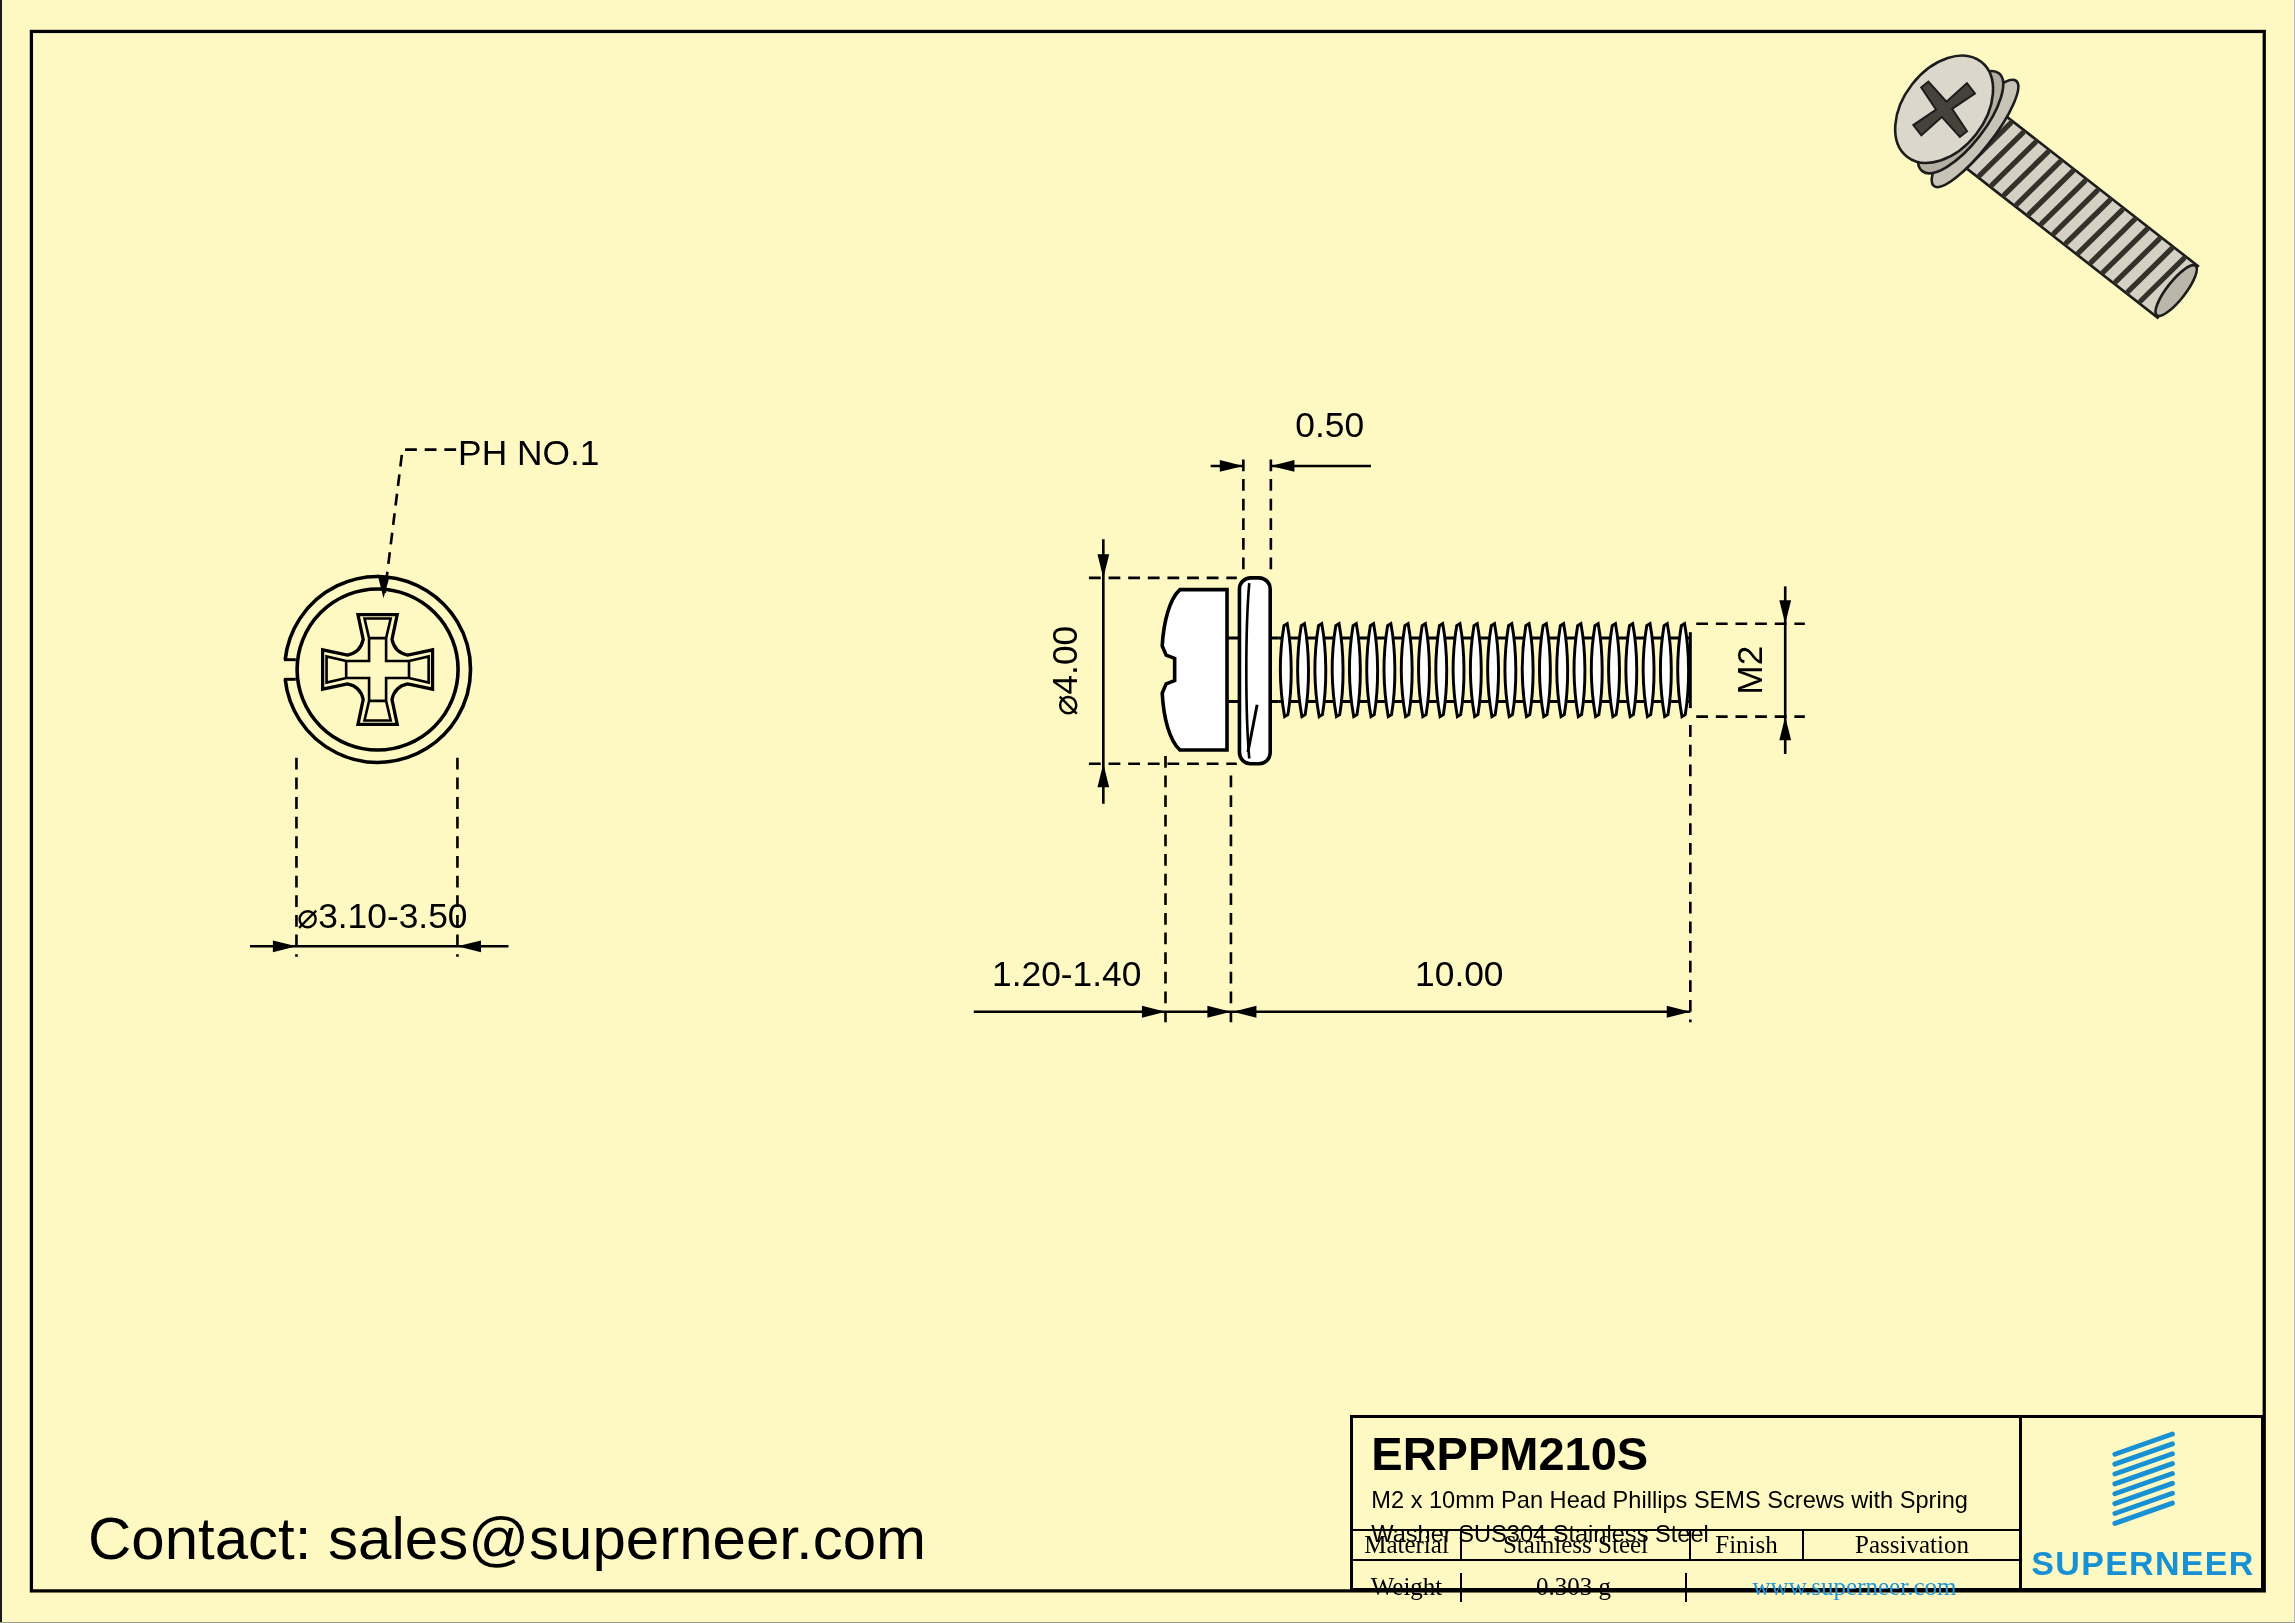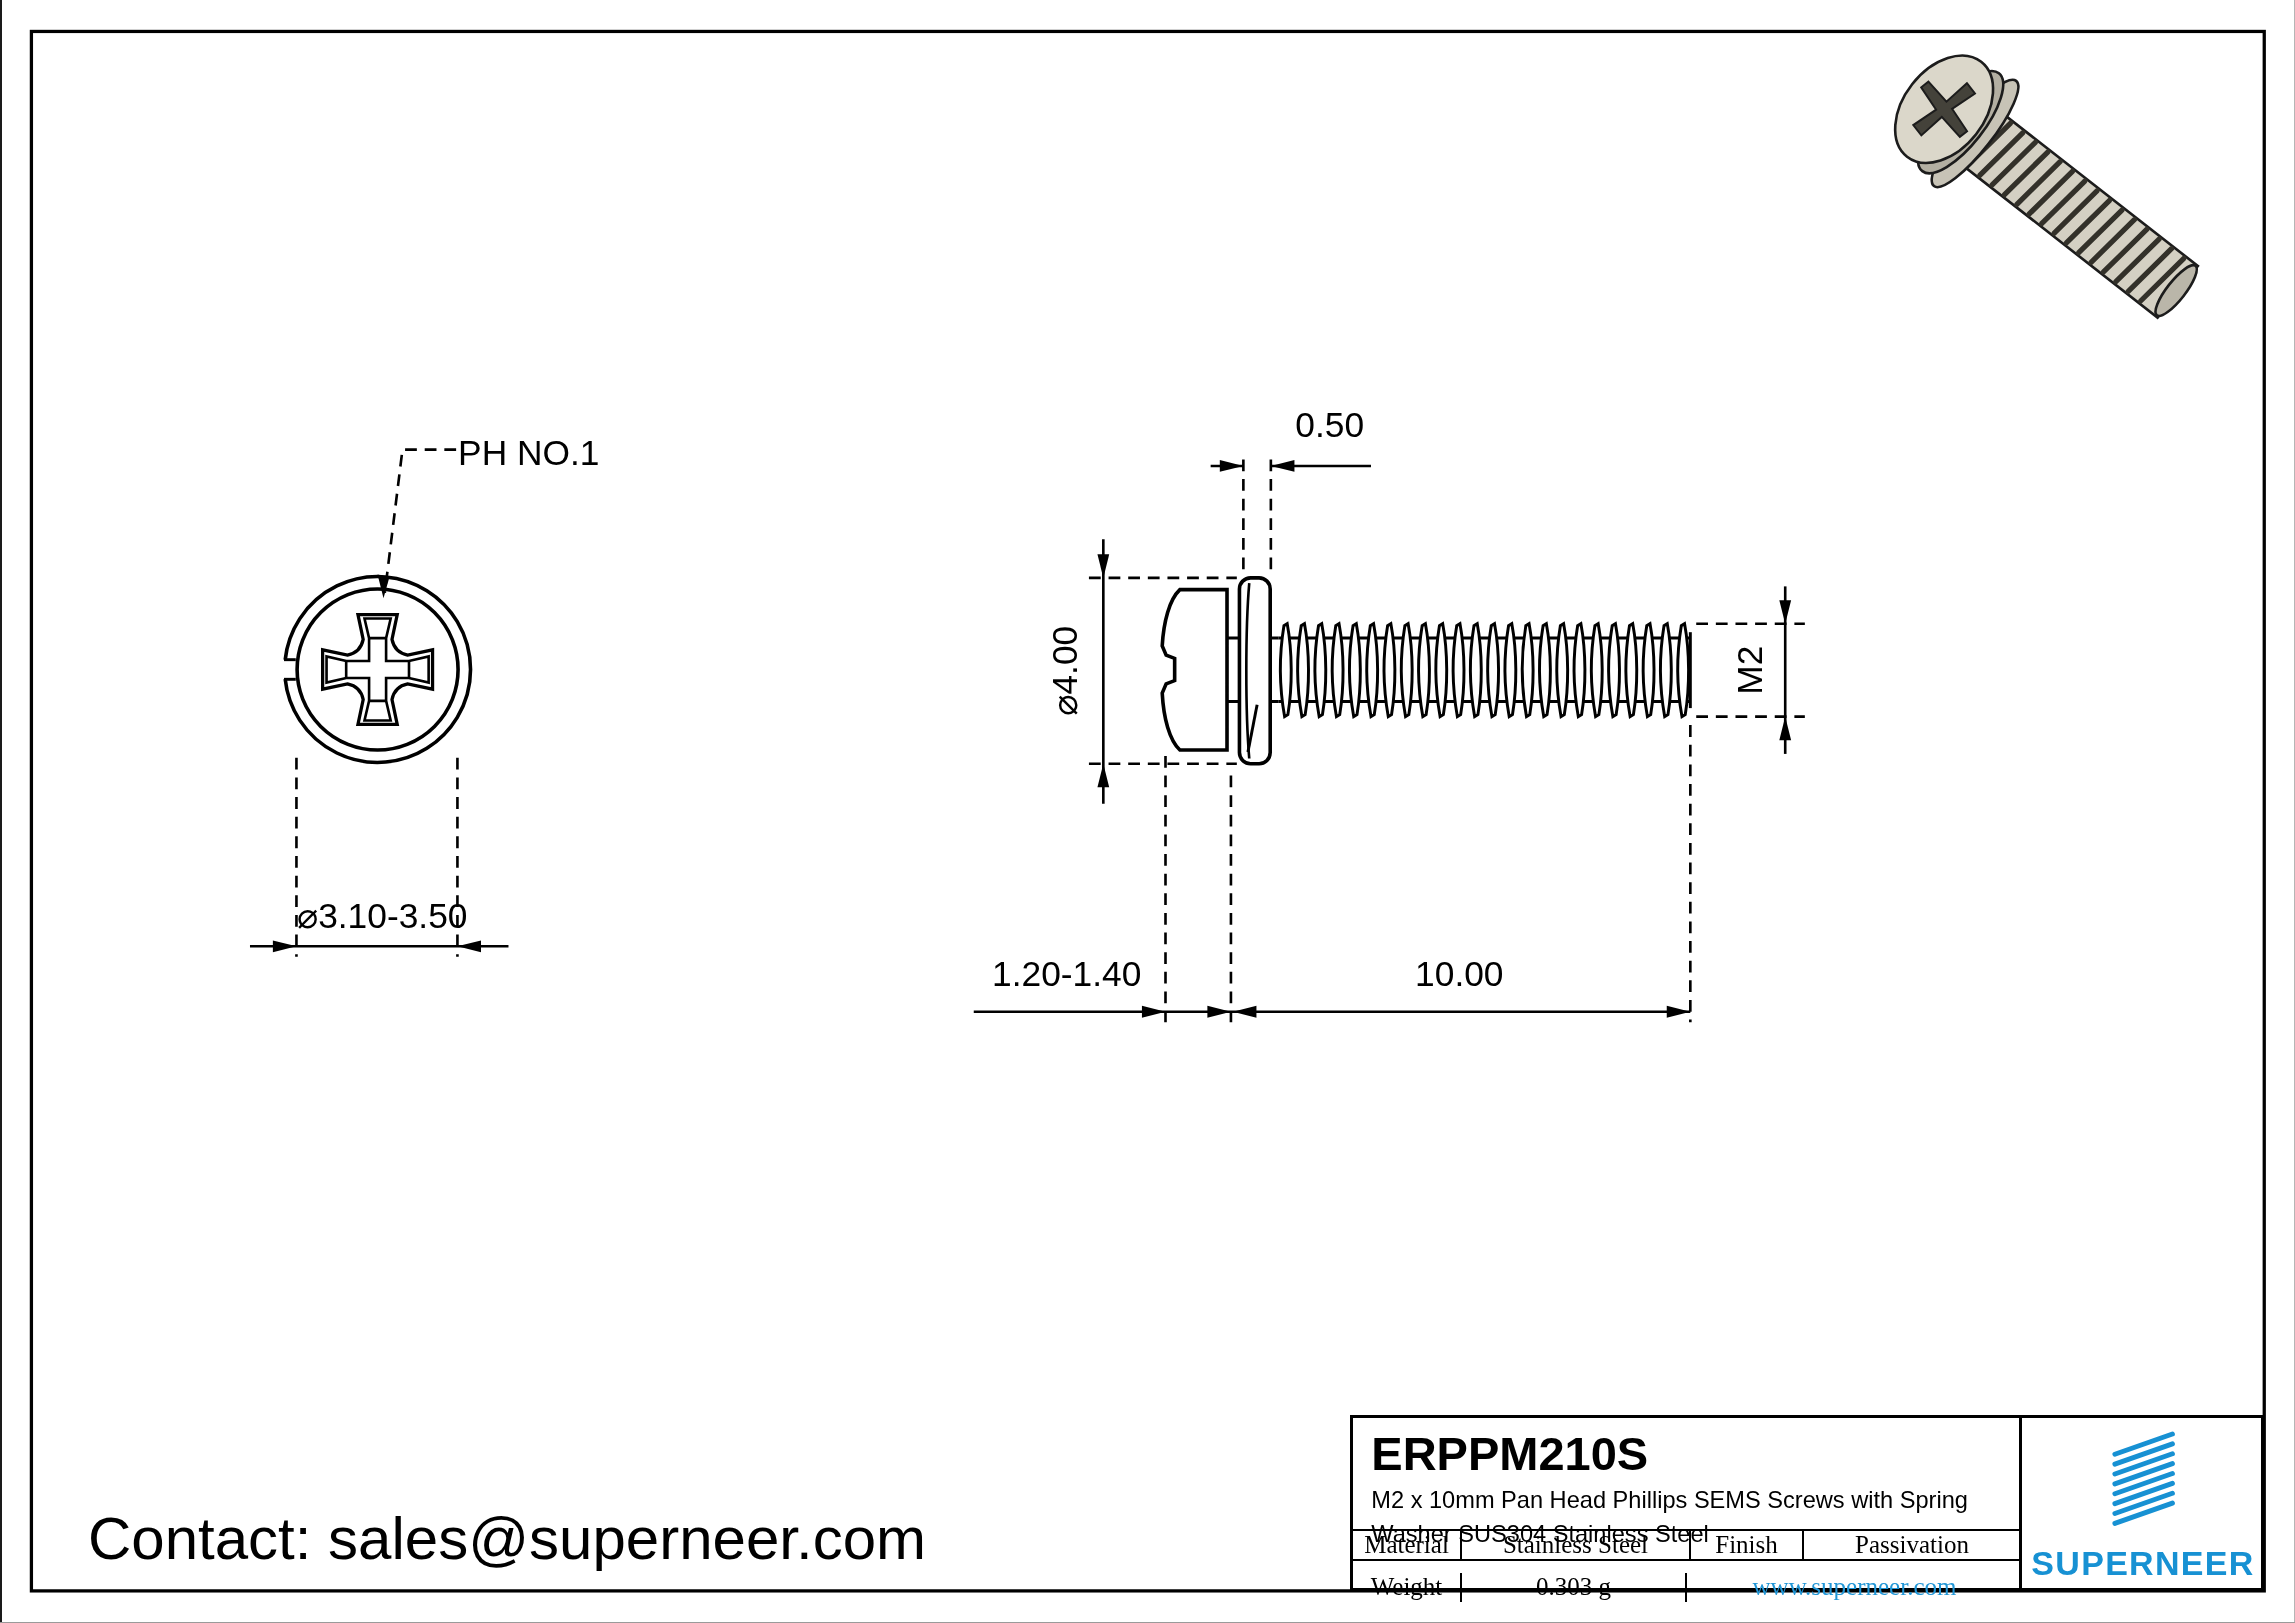--- a/index.html
+++ b/index.html
@@ -1,16 +1,16 @@
 <!DOCTYPE html>
 <html style="font-size:10.5px"><head>
 <meta charset="utf-8">
 <style>
   html,body{margin:0;padding:0;background:#e8e8e8;}
-  .page{position:relative;width:2295px;height:1623px;background:#ffffff;overflow:hidden;
+  .page{position:relative;width:2295px;height:1623px;background:#fef9c3;overflow:hidden;
         font-family:"Liberation Sans","DejaVu Sans",sans-serif;color:#000;}
   .page-edge-left{position:absolute;left:0;top:0;width:2px;height:100%;background:#1a1a1a;}
   .page-edge-right{position:absolute;right:0;top:0;width:1.3px;height:100%;background:#b5b5b5;}
   .page-edge-bottom{position:absolute;left:0;bottom:0;width:100%;height:1.3px;background:#9a9a9a;}
   svg.drawing{position:absolute;left:0;top:0;}
   .contact{position:absolute;left:88px;top:1504px;font-size:60px;font-weight:400;letter-spacing:0px;}
   
   .tblock{position:absolute;left:1350px;top:1415px;width:914px;height:176px;border:3.3px solid #000;box-sizing:border-box;}
   .tb-info{position:absolute;left:0;top:0;width:669px;height:100%;border-right:3.3px solid #000;box-sizing:border-box;}
   .tb-part{position:absolute;left:18.3px;top:7.9px;font-size:47px;font-weight:700;letter-spacing:0px;}

